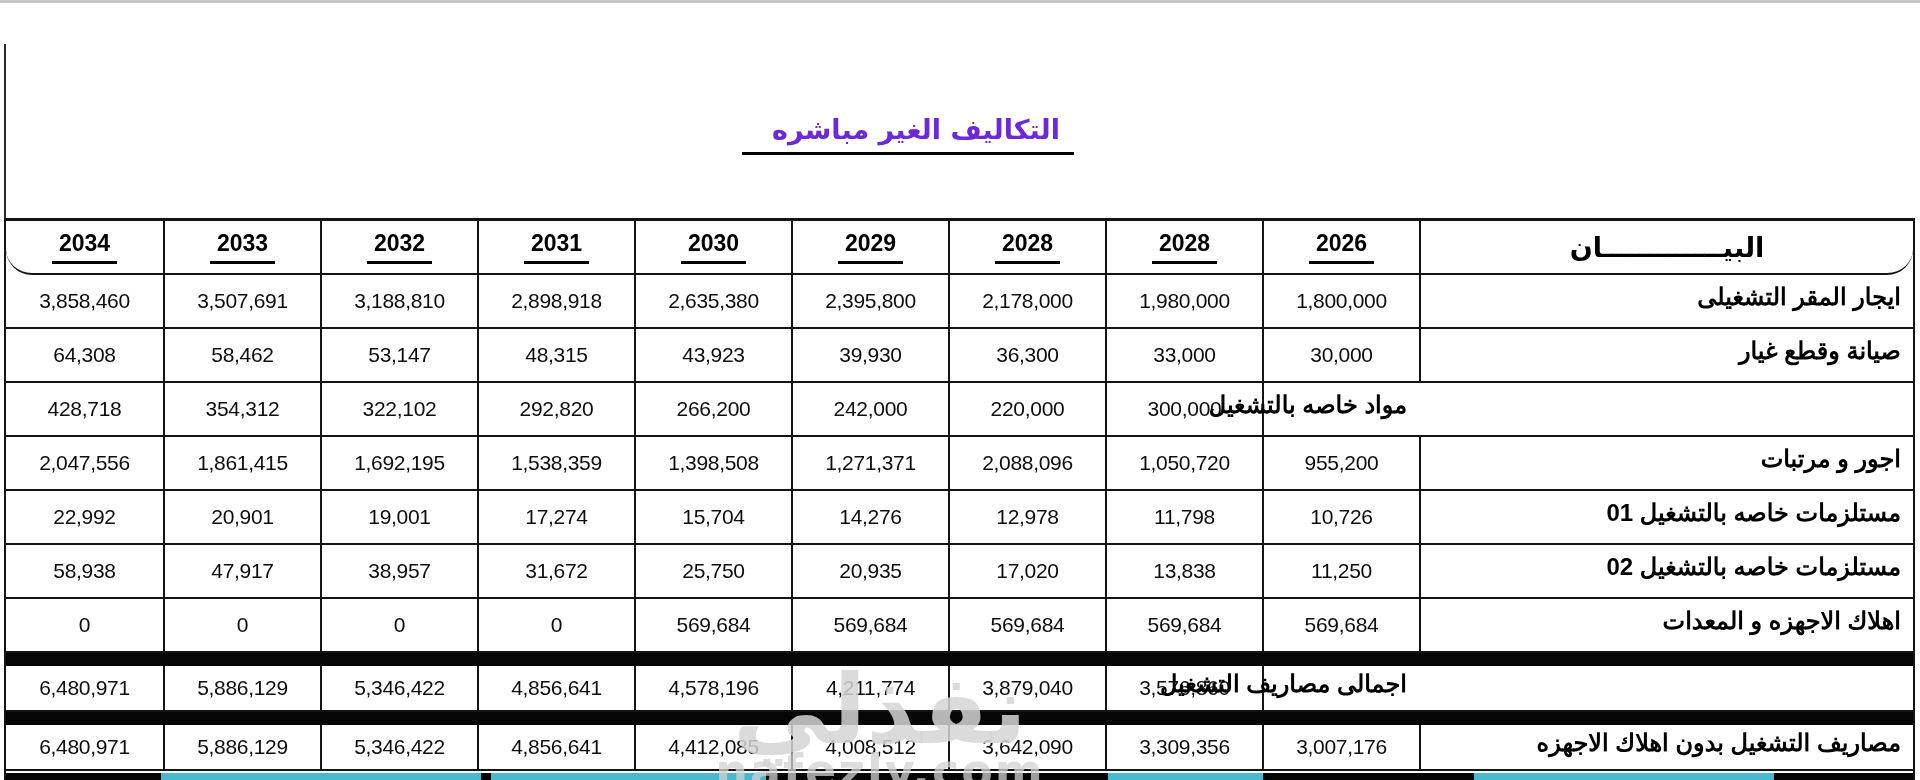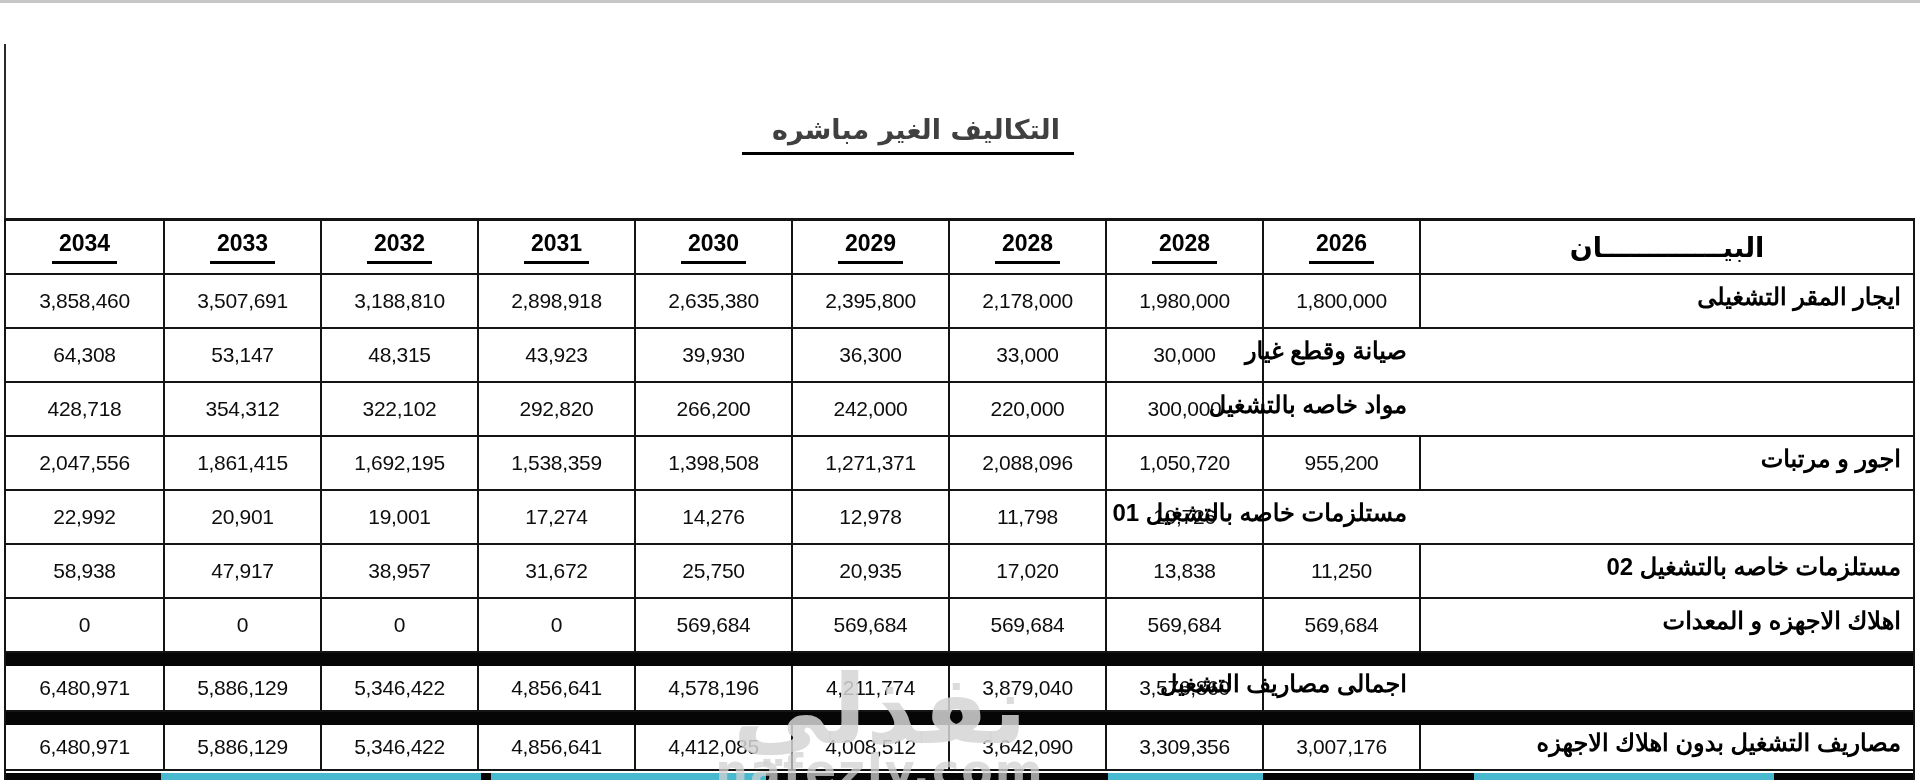--- a/index.html
+++ b/index.html
@@ -4,27 +4,27 @@
 <style>
   html,body{margin:0;padding:0;}
   body{
     width:1920px;height:780px;position:relative;overflow:hidden;background:#ffffff;
     font-family:"Liberation Sans","DejaVu Sans",sans-serif;
   }
   .top-hairline{position:absolute;top:0;left:0;width:100%;height:3px;background:#c7c7c7;}
   .left-rule{position:absolute;top:44px;left:4px;width:2px;height:174px;background:#2a2a2a;}
   .title{
     position:absolute;top:114px;left:742px;direction:rtl;z-index:2;
-    font-family:"DejaVu Sans",sans-serif;font-weight:700;font-size:27px;color:#404040;
+    font-family:"DejaVu Sans",sans-serif;font-weight:700;font-size:27px;color:#6d28d9;
     border-bottom:3px solid #000;padding:0 14px 7px 30px;white-space:nowrap;
   }
   .fin-table{position:absolute;top:218px;left:4px;right:5px;z-index:1;background:#fff;
     border:2px solid #141414;border-top-width:3px;}
   .row{display:grid;grid-template-columns:repeat(9,157px) minmax(0,1fr);}
-  .row.header{height:52px;border-bottom:2px solid #141414;}
+  .row.header{height:52px;border-bottom:2px solid #141414;border-radius:26px;}
   .row.body{height:52px;border-bottom:2px solid #141414;}
   .row.summary{height:44px;border-bottom:2px solid #141414;}
   .cell{display:flex;align-items:center;justify-content:center;min-width:0;}
   .cell + .cell{border-left:2px solid #141414;}
   .cell.num{font-size:21px;color:#0d0d0d;letter-spacing:-0.3px;}
   .cell.label{
     direction:rtl;justify-content:flex-start;padding:0 12px 8px 8px;
     font-family:Liberation Sans, sans-serif;font-weight:700;font-size:24px;color:#000;white-space:nowrap;
   }
   .yh span{font-weight:700;font-size:23px;color:#000;border-bottom:3px solid #000;padding:0 7px 4px 7px;}
@@ -93,20 +93,21 @@
           <div class="cell num">2,898,918</div>
           <div class="cell num">2,635,380</div>
           <div class="cell num">2,395,800</div>
           <div class="cell num">2,178,000</div>
           <div class="cell num">1,980,000</div>
           <div class="cell num">1,800,000</div>
           <div class="cell label">ايجار المقر التشغيلى</div>
         </div>
         <div class="row body">
           <div class="cell num">64,308</div>
+          <div class="cell num">58,462</div>
           <div class="cell num">53,147</div>
           <div class="cell num">48,315</div>
           <div class="cell num">43,923</div>
           <div class="cell num">39,930</div>
           <div class="cell num">36,300</div>
           <div class="cell num">33,000</div>
           <div class="cell num">30,000</div>
           <div class="cell label">صيانة وقطع غيار</div>
         </div>
         <div class="row body">
@@ -130,20 +131,21 @@
           <div class="cell num">2,088,096</div>
           <div class="cell num">1,050,720</div>
           <div class="cell num">955,200</div>
           <div class="cell label">اجور و مرتبات</div>
         </div>
         <div class="row body">
           <div class="cell num">22,992</div>
           <div class="cell num">20,901</div>
           <div class="cell num">19,001</div>
           <div class="cell num">17,274</div>
+          <div class="cell num">15,704</div>
           <div class="cell num">14,276</div>
           <div class="cell num">12,978</div>
           <div class="cell num">11,798</div>
           <div class="cell num">10,726</div>
           <div class="cell label">مستلزمات خاصه بالتشغيل 01</div>
         </div>
         <div class="row body">
           <div class="cell num">58,938</div>
           <div class="cell num">47,917</div>
           <div class="cell num">38,957</div>

